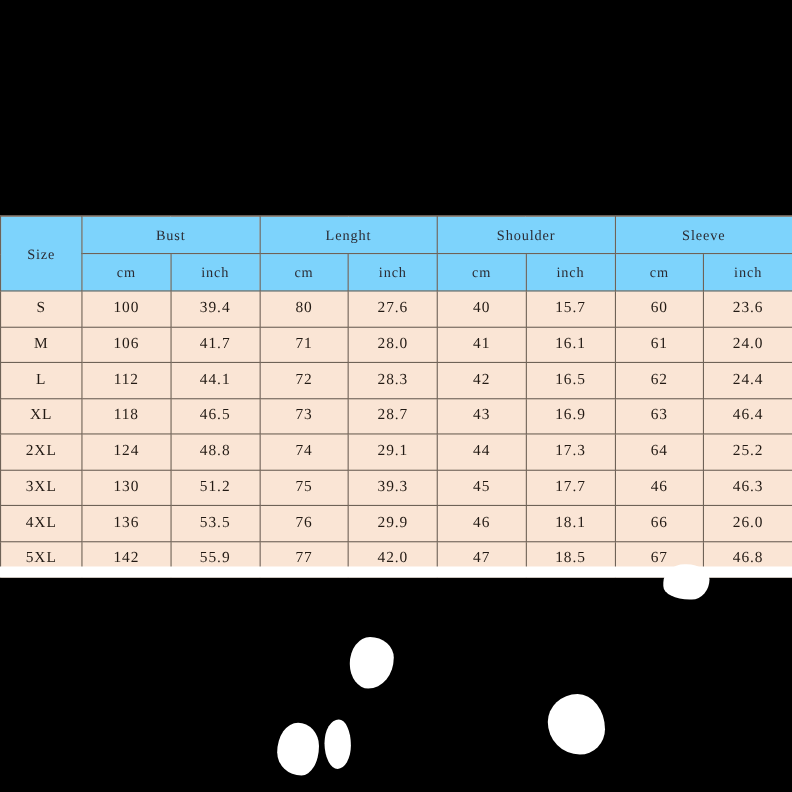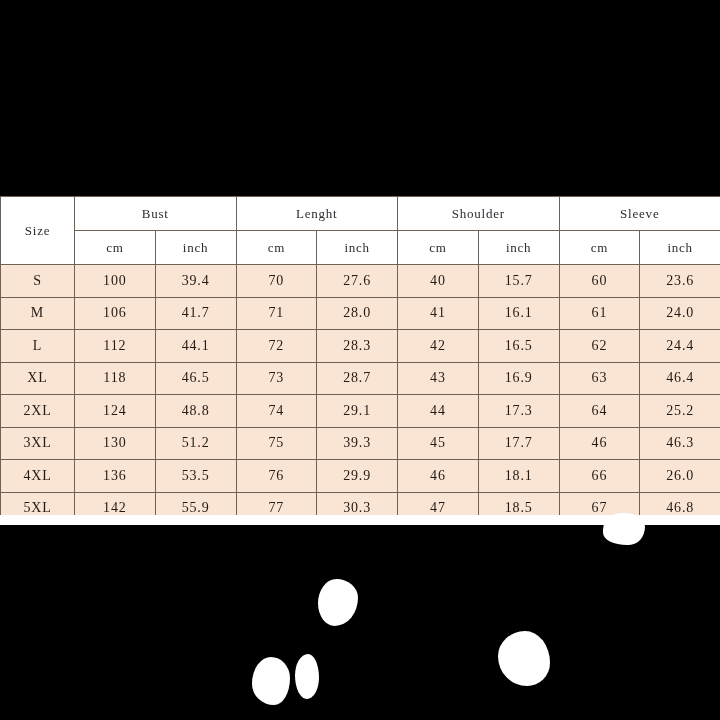--- a/index.html
+++ b/index.html
@@ -41,21 +41,21 @@
     border: 1px solid #6e6257;
     text-align: center;
     vertical-align: middle;
     font-weight: normal;
     color: #221a14;
     letter-spacing: 0.06em;
     padding: 0;
   }
   table.size-chart thead td,
   table.size-chart thead th {
-    background: #ffffff;
+    background: #7dd3fc;
     font-size: 13px;
     height: 33px;
     color: #2b2b33;
   }
   table.size-chart tbody td {
     background: #fae5d5;
     font-size: 14px;
     height: 31.5px;
   }
   td.size-head {
@@ -144,21 +144,21 @@
           <td>inch</td>
           <td>cm</td>
           <td>inch</td>
         </tr>
       </thead>
       <tbody>
         <tr>
           <td class="size-cell">S</td>
           <td>100</td>
           <td>39.4</td>
-          <td>70</td>
+          <td>80</td>
           <td>27.6</td>
           <td>40</td>
           <td>15.7</td>
           <td>60</td>
           <td>23.6</td>
         </tr>
         <tr>
           <td class="size-cell">M</td>
           <td>106</td>
           <td>41.7</td>
@@ -222,21 +222,21 @@
           <td>46</td>
           <td>18.1</td>
           <td>66</td>
           <td>26.0</td>
         </tr>
         <tr>
           <td class="size-cell">5XL</td>
           <td>142</td>
           <td>55.9</td>
           <td>77</td>
-          <td>30.3</td>
+          <td>42.0</td>
           <td>47</td>
           <td>18.5</td>
           <td>67</td>
           <td>46.8</td>
         </tr>
       </tbody>
     </table>
   </div>
 
   <div class="white-strip"></div>

